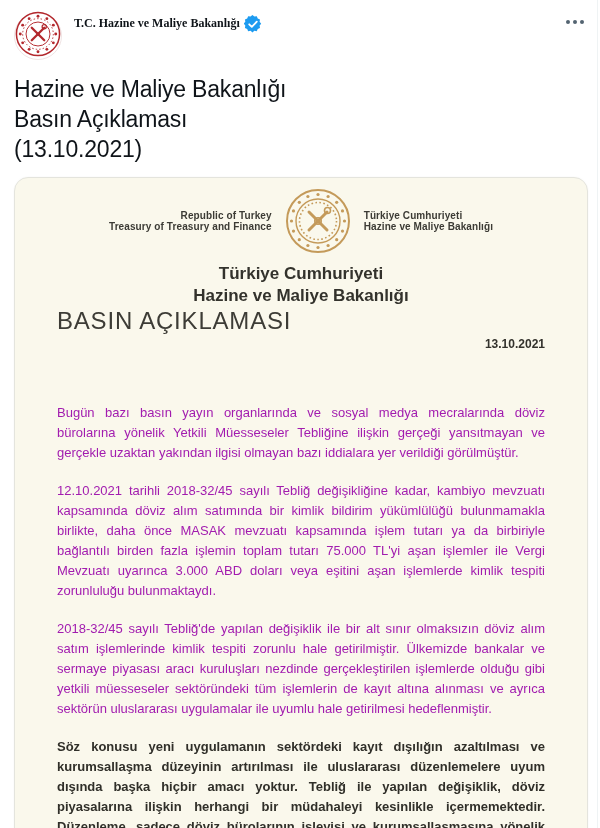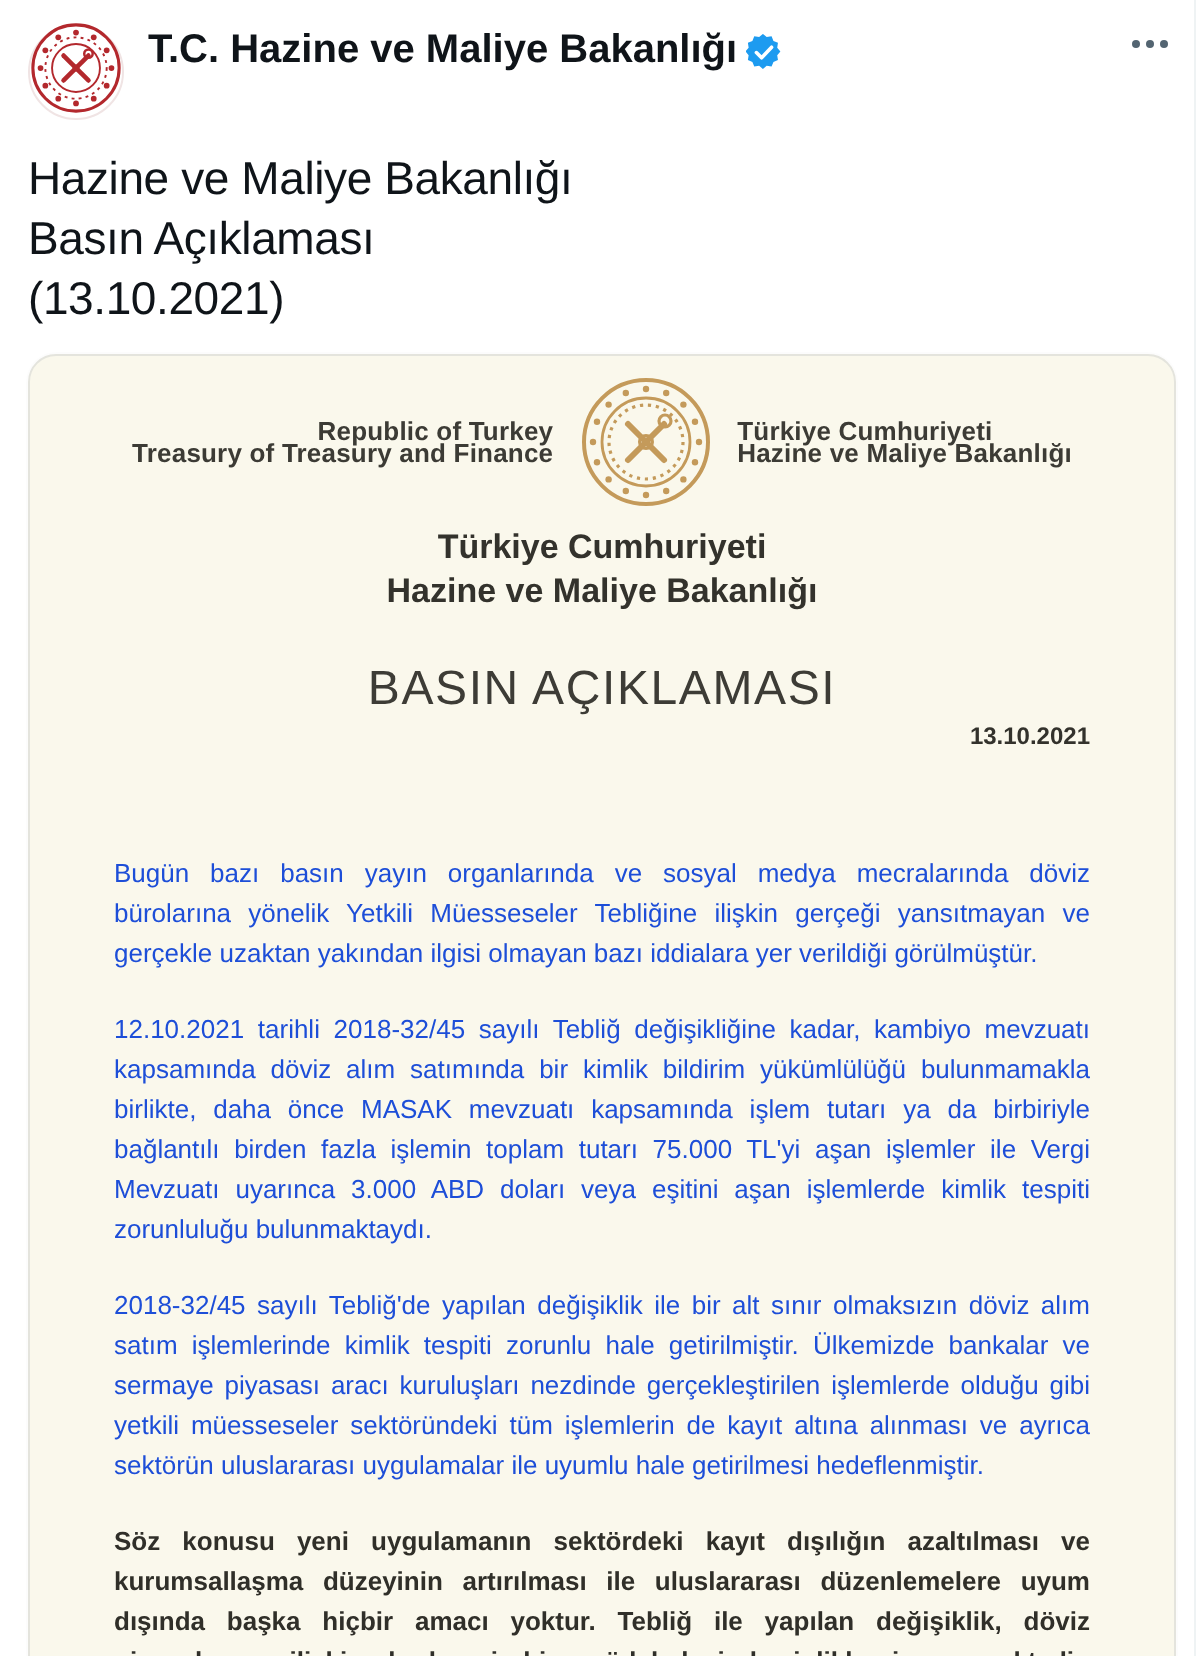--- a/index.html
+++ b/index.html
@@ -20,22 +20,22 @@
   .tweet-header { display: flex; align-items: flex-start; }
   .avatar {
     width: 48px; height: 48px; border-radius: 50%;
     background: #ffffff; border: 1px solid #f0e4e4;
     flex: 0 0 48px; cursor: pointer;
     display: flex; align-items: center; justify-content: center;
   }
   .id-block { margin-left: 12px; padding-top: 2px; min-width: 0; }
   .name-row { display: flex; align-items: center; gap: 4px; }
   .display-name {
-    font-size: 20px; font-weight: bold; color: #0f1419;
-    white-space: nowrap; cursor: pointer;
+    font-size: 12px; font-weight: bold; color: #0f1419;
+    white-space: nowrap; cursor: pointer; font-family: Liberation Serif, serif;
   }
   .verified { width: 18px; height: 18px; flex: 0 0 18px; margin-top: 1px; }
   .handle { font-size: 15px; color: #536471; margin-top: 2px; cursor: pointer; }
   .more-btn {
     margin-left: auto; display: flex; gap: 3px; padding: 8px 2px 8px 8px;
     cursor: pointer; align-items: center;
   }
   .more-btn .dot { width: 4px; height: 4px; border-radius: 50%; background: #536471; }
   
   .tweet-body {
@@ -50,41 +50,41 @@
     border: 1px solid #e4e4dd;
     border-radius: 14px;
     background: #faf8ec;
     overflow: hidden;
     cursor: pointer;
     padding: 10px 42px 0 42px;
     box-shadow: 0 0 0 1px rgba(0,0,0,0.01);
   }
   .doc-header { display: flex; align-items: center; justify-content: center; gap: 13px; }
   .doc-header .side {
-    font-size: 13px; font-weight: bold; line-height: 11px; color: #3c3b35;
+    font-size: 10px; font-weight: bold; line-height: 11px; color: #3c3b35;
     letter-spacing: 0.1px;
   }
   .doc-header .side.left  { text-align: right; }
   .doc-header .side.right { text-align: left; }
   .doc-seal { width: 66px; height: 66px; flex: 0 0 66px; }
   .doc-title {
     margin-top: 9px; text-align: center;
     font-size: 17px; font-weight: bold; line-height: 22px; color: #33322c;
   }
   .doc-headline {
-    margin-top: 24px; text-align: center;
+    margin-top: 0; 
     font-size: 24px; font-weight: 400; letter-spacing: 0.8px; color: #3d3c36;
   }
   .doc-date {
     margin-top: 2px; text-align: right;
     font-size: 12px; font-weight: bold; color: #33322c;
   }
   .doc-body { margin-top: 52px; }
   .doc-body p {
-    font-size: 13px; line-height: 20px; color: #1d4ed8;
+    font-size: 13px; line-height: 20px; color: #a21caf;
     text-align: justify; margin-bottom: 18px;
   }
   .doc-body p.emphasis { font-weight: bold; color: #302f29; }
 </style>
 </head>
 <body>
 
 <div class="column-divider"></div>
 
 <div class="tweet">

